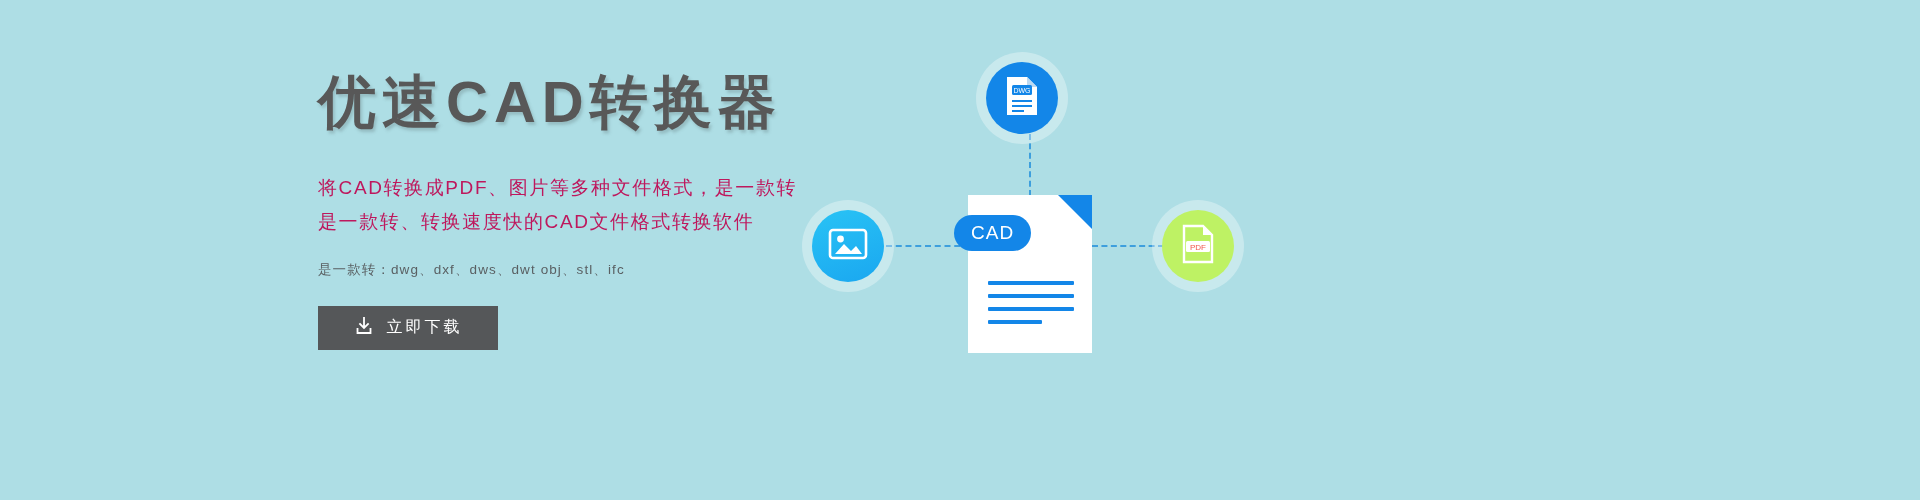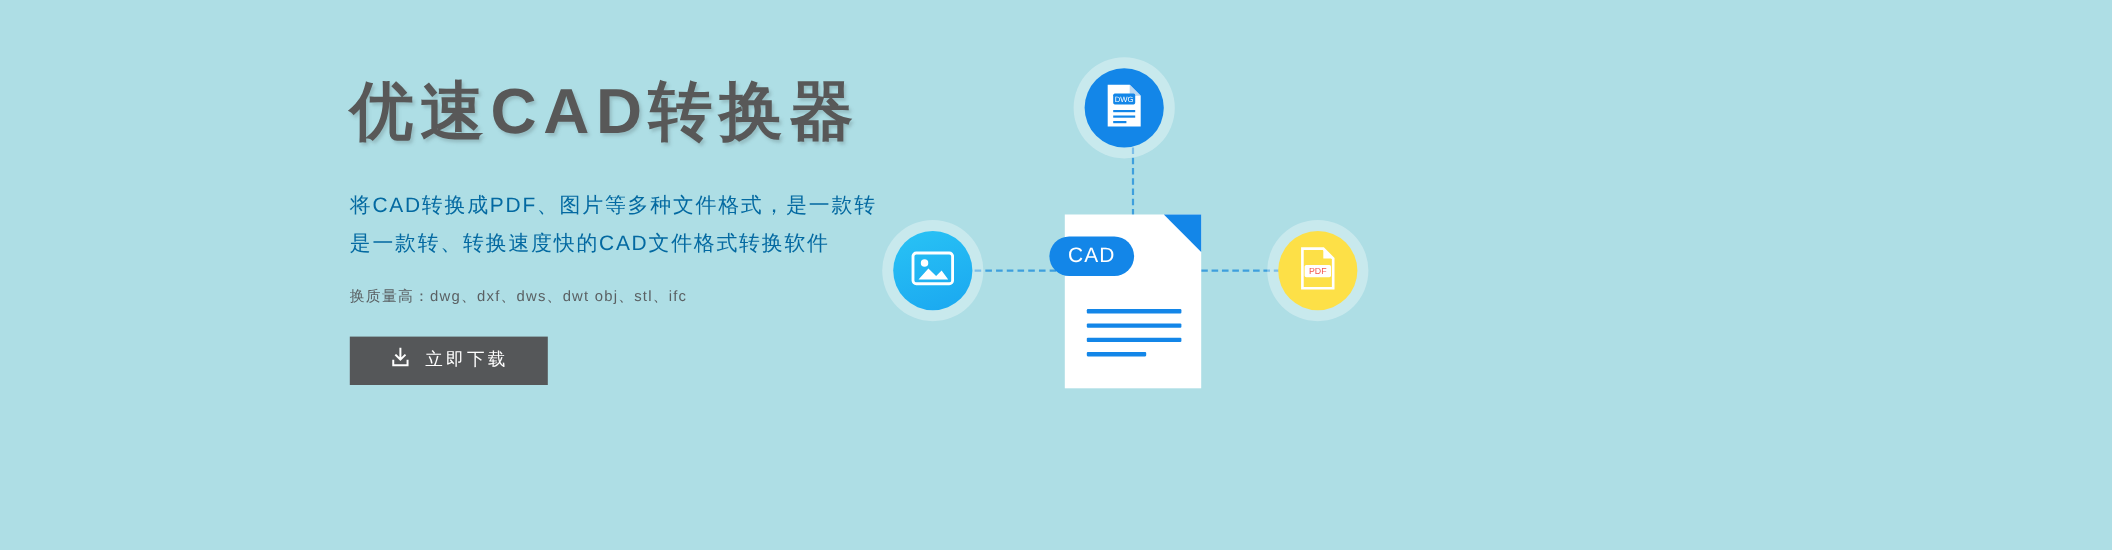--- a/index.html
+++ b/index.html
@@ -20,21 +20,21 @@
     color:#585858;
     letter-spacing:6px;
     line-height:1.05;
     text-shadow:2px 3px 3px rgba(120,150,155,0.45);
     white-space:nowrap;
   }
 
   .desc { margin-top:38px; }
   .desc-line {
     font-size:19px;
-    color:#0369a1;
+    color:#be185d;
     letter-spacing:1.6px;
     line-height:34px;
     white-space:nowrap;
   }
 
   .formats {
     margin-top:22px;
     font-size:13.5px;
     color:#5a6063;
     letter-spacing:1.1px;
@@ -74,21 +74,21 @@
   .halo-dwg { left:186px; top:22px; width:92px; height:92px; background:rgba(255,255,255,0.33); }
   .node-dwg { left:196px; top:32px; width:72px; height:72px; background:#1386e8; }
 
   
   .halo-img { left:12px; top:170px; width:92px; height:92px; background:rgba(255,255,255,0.33); }
   .node-img { left:22px; top:180px; width:72px; height:72px;
               background:linear-gradient(160deg,#29c3f5 0%,#1aa7f0 100%); }
 
   
   .halo-pdf { left:362px; top:170px; width:92px; height:92px; background:rgba(255,255,255,0.33); }
-  .node-pdf { left:372px; top:180px; width:72px; height:72px; background:#fde047; }
+  .node-pdf { left:372px; top:180px; width:72px; height:72px; background:#bef264; }
 
   
   .doc {
     position:absolute; left:178px; top:165px;
     width:124px; height:158px;
     background:#ffffff;
   }
   .doc-fold {
     position:absolute; right:0; top:0;
     width:0; height:0;
@@ -126,21 +126,21 @@
 
   <div class="left-block">
 
     <div class="title">优速CAD转换器</div>
 
     <div class="desc">
       <div class="desc-line">将CAD转换成PDF、图片等多种文件格式，是一款转</div>
       <div class="desc-line">是一款转、转换速度快的CAD文件格式转换软件</div>
     </div>
 
-    <div class="formats">换质量高：dwg、dxf、dws、dwt obj、stl、ifc</div>
+    <div class="formats">是一款转：dwg、dxf、dws、dwt obj、stl、ifc</div>
 
     <div class="dl-btn">
       <span class="dl-icon">
         <svg width="20" height="20" viewBox="0 0 20 20">
           <path d="M10 2 L10 11 M6 8 L10 12 L14 8" stroke="#ffffff" stroke-width="1.8" fill="none" stroke-linecap="square"></path>
           <path d="M3.5 13 L3.5 17 L16.5 17 L16.5 13" stroke="#ffffff" stroke-width="1.8" fill="none" stroke-linecap="square"></path>
         </svg>
       </span>
       <span class="lbl">立即下载</span>
     </div>

